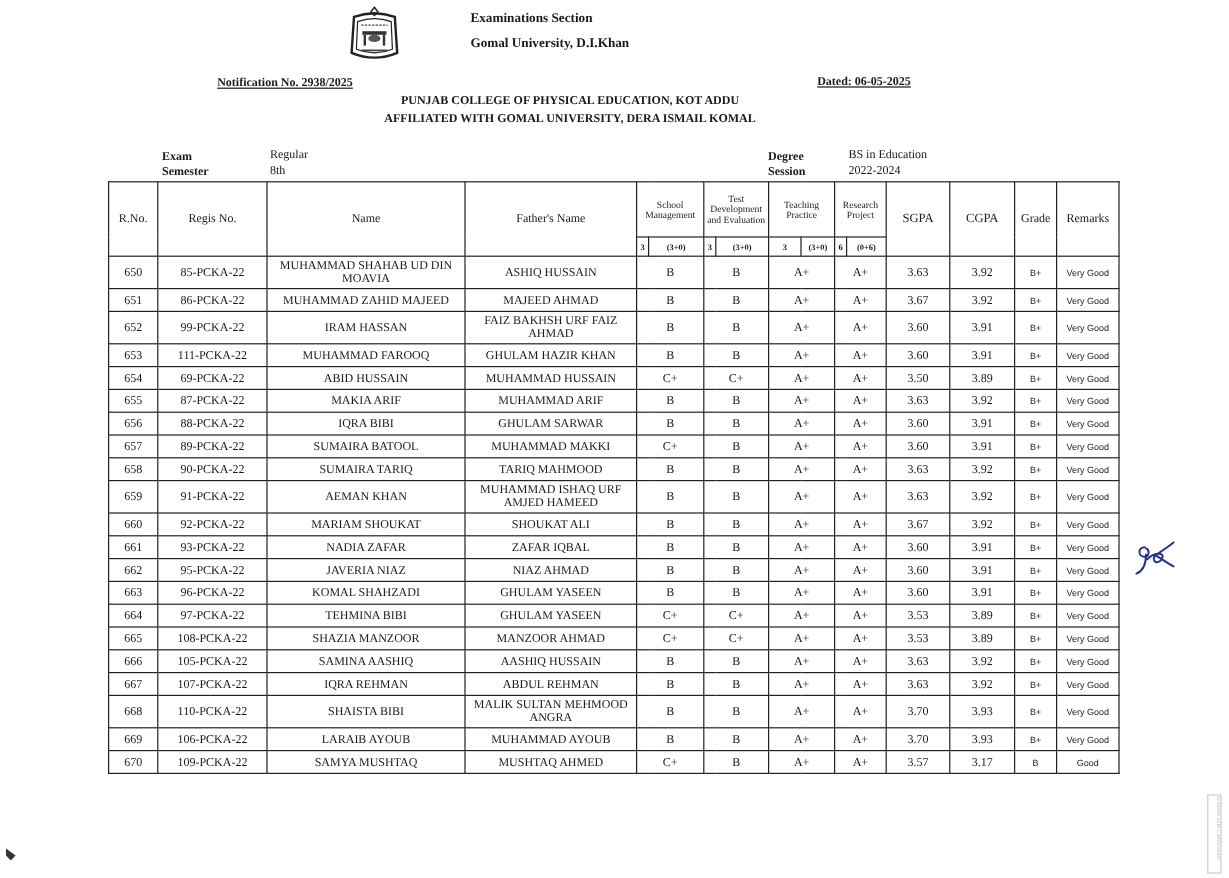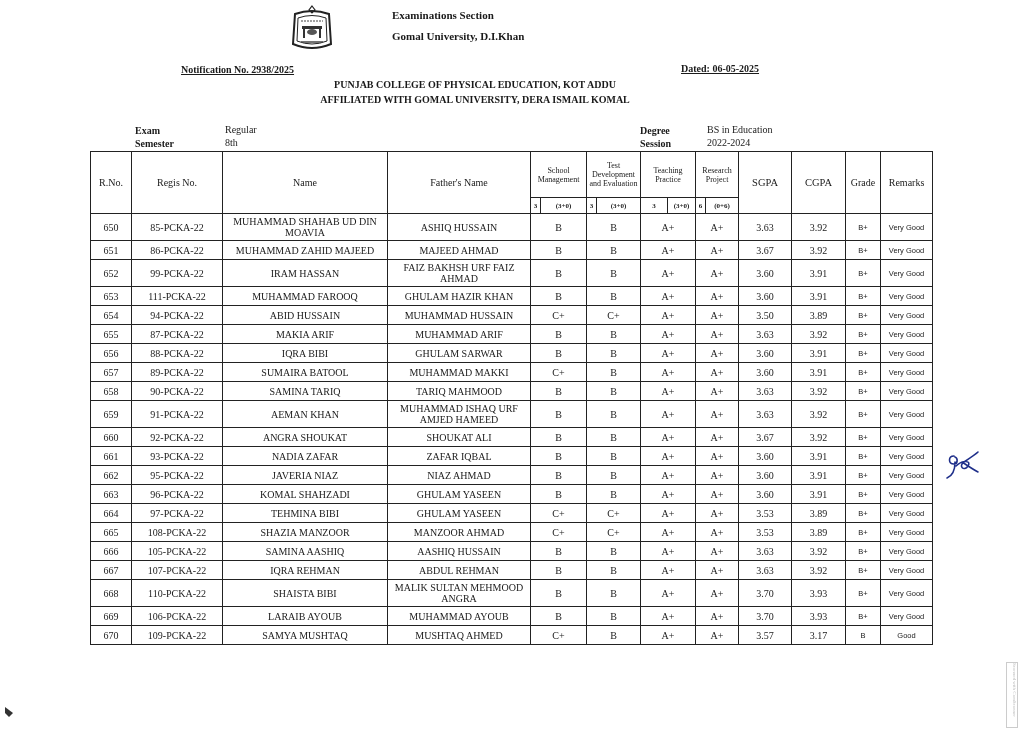--- a/index.html
+++ b/index.html
@@ -167,21 +167,21 @@
         <td colspan="2">B</td>
         <td colspan="2">A+</td>
         <td colspan="2">A+</td>
         <td>3.60</td>
         <td>3.91</td>
         <td class="sans">B+</td>
         <td class="sans">Very Good</td>
       </tr>
       <tr class="row1">
         <td>654</td>
-        <td>94-PCKA-22</td>
+        <td>69-PCKA-22</td>
         <td class="left">ABID HUSSAIN</td>
         <td class="left">MUHAMMAD HUSSAIN</td>
         <td colspan="2">C+</td>
         <td colspan="2">C+</td>
         <td colspan="2">A+</td>
         <td colspan="2">A+</td>
         <td>3.50</td>
         <td>3.89</td>
         <td class="sans">B+</td>
         <td class="sans">Very Good</td>
@@ -224,21 +224,21 @@
         <td colspan="2">A+</td>
         <td colspan="2">A+</td>
         <td>3.60</td>
         <td>3.91</td>
         <td class="sans">B+</td>
         <td class="sans">Very Good</td>
       </tr>
       <tr class="row1">
         <td>658</td>
         <td>90-PCKA-22</td>
-        <td class="left">SAMINA TARIQ</td>
+        <td class="left">SUMAIRA TARIQ</td>
         <td class="left">TARIQ MAHMOOD</td>
         <td colspan="2">B</td>
         <td colspan="2">B</td>
         <td colspan="2">A+</td>
         <td colspan="2">A+</td>
         <td>3.63</td>
         <td>3.92</td>
         <td class="sans">B+</td>
         <td class="sans">Very Good</td>
       </tr>
@@ -252,21 +252,21 @@
         <td colspan="2">A+</td>
         <td colspan="2">A+</td>
         <td>3.63</td>
         <td>3.92</td>
         <td class="sans">B+</td>
         <td class="sans">Very Good</td>
       </tr>
       <tr class="row1">
         <td>660</td>
         <td>92-PCKA-22</td>
-        <td class="left">ANGRA SHOUKAT</td>
+        <td class="left">MARIAM SHOUKAT</td>
         <td class="left">SHOUKAT ALI</td>
         <td colspan="2">B</td>
         <td colspan="2">B</td>
         <td colspan="2">A+</td>
         <td colspan="2">A+</td>
         <td>3.67</td>
         <td>3.92</td>
         <td class="sans">B+</td>
         <td class="sans">Very Good</td>
       </tr>

